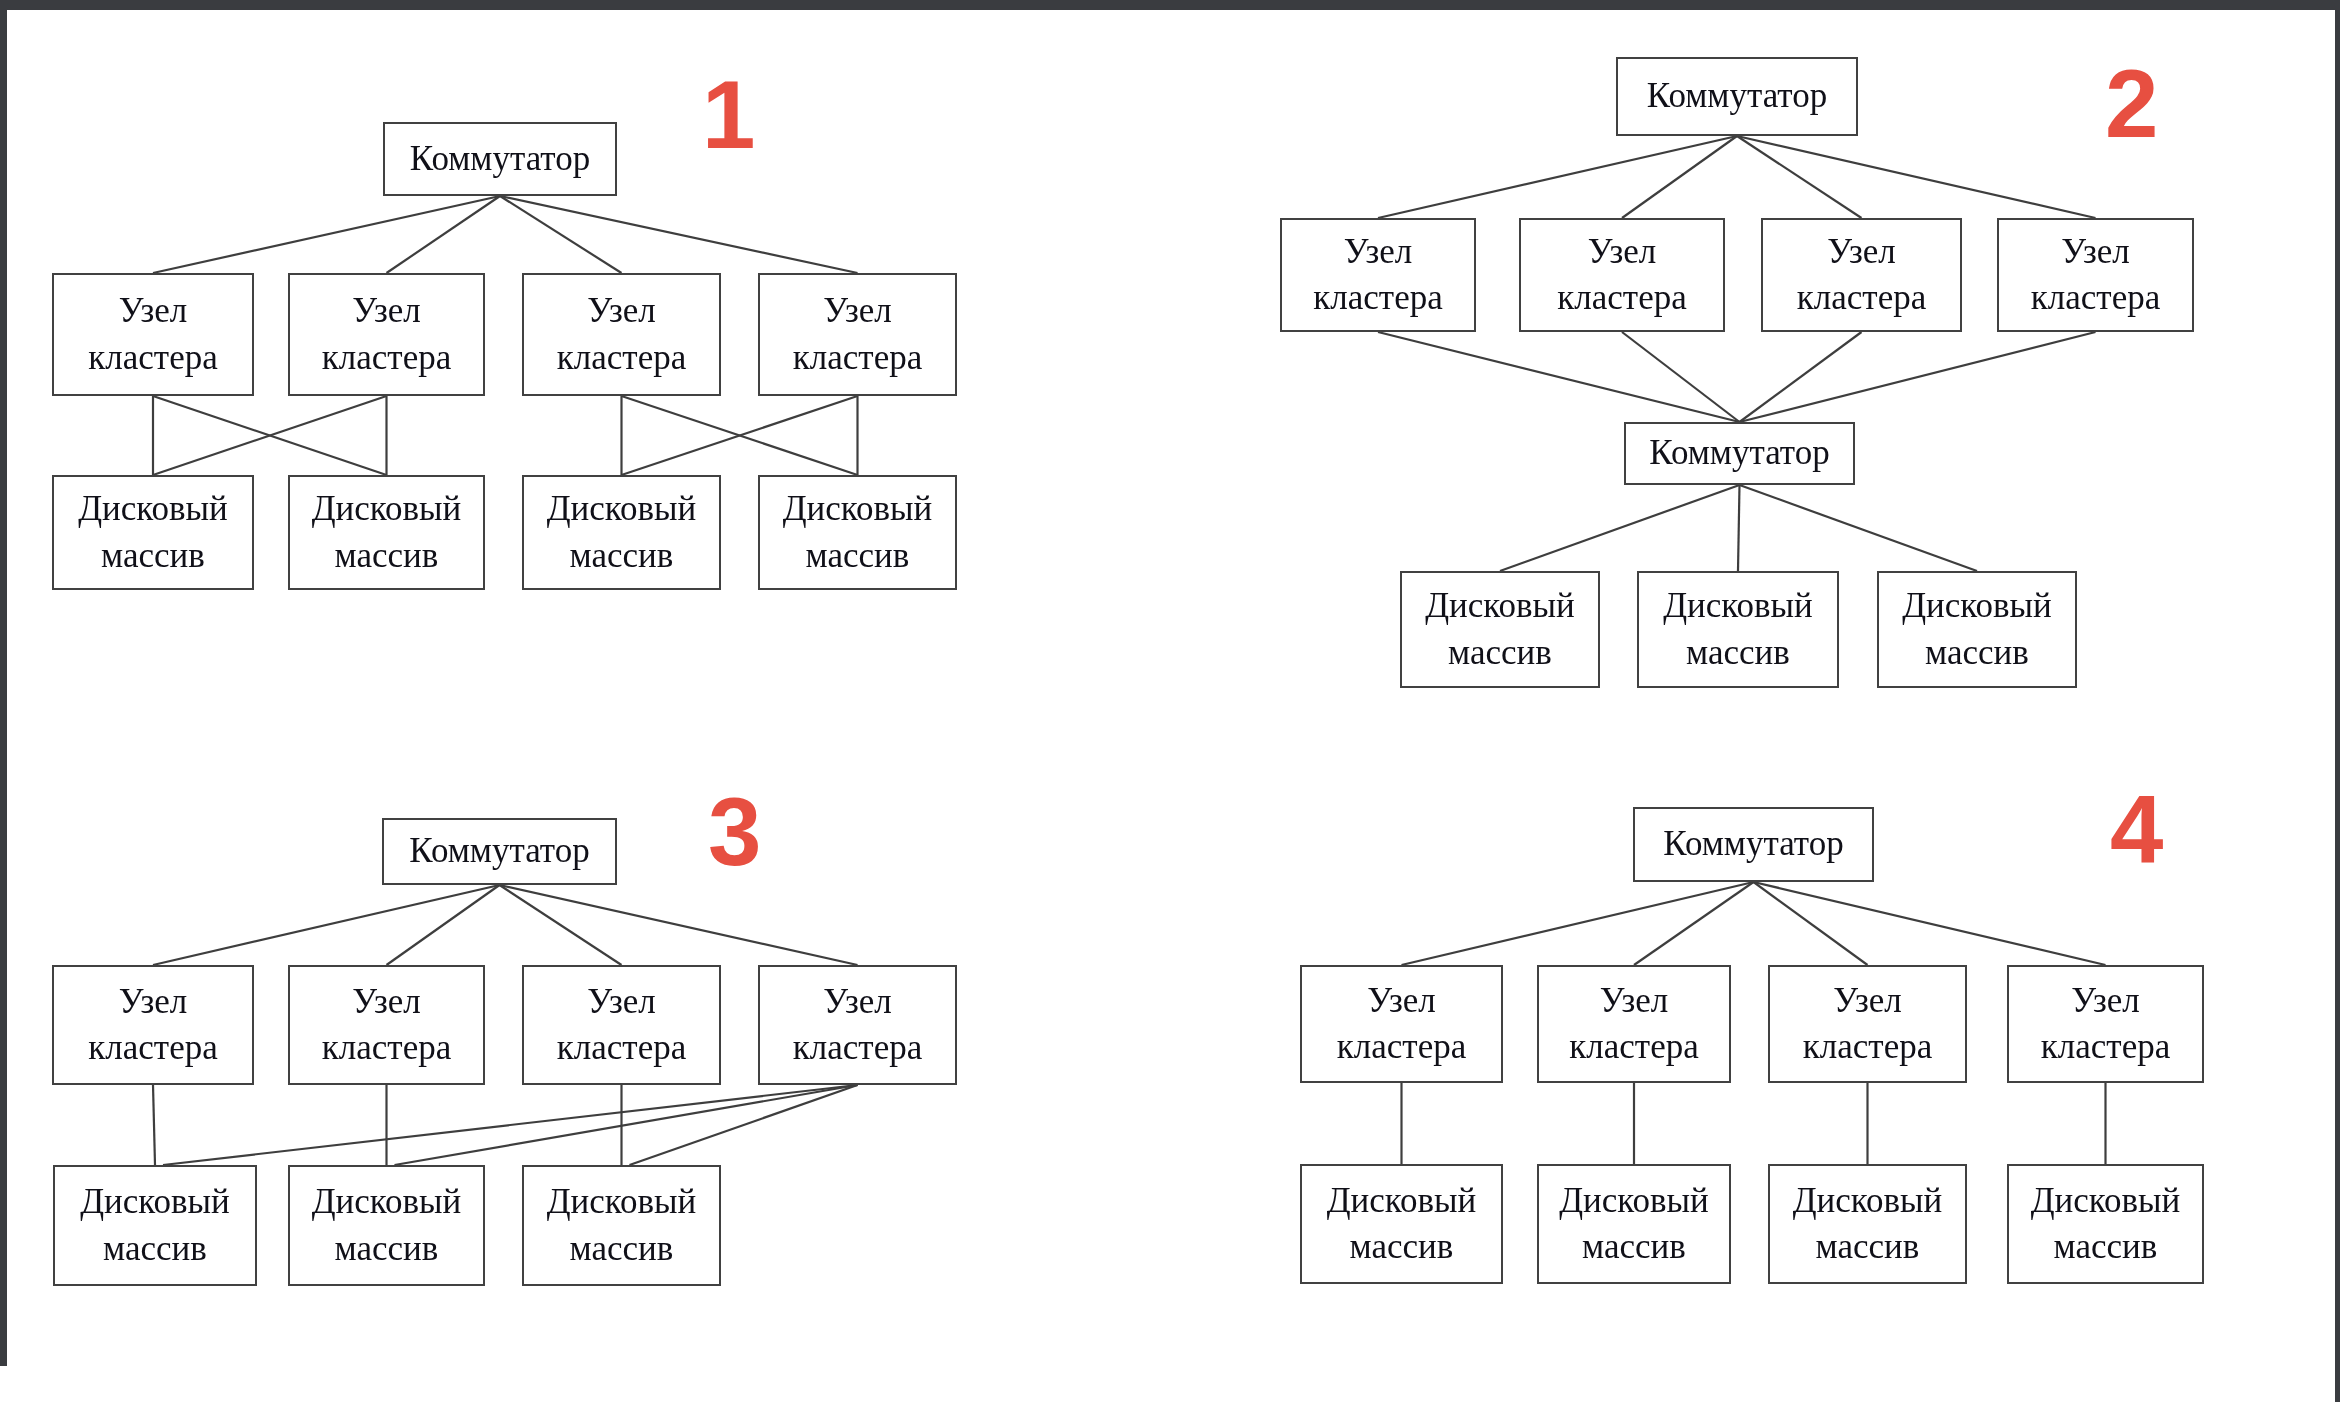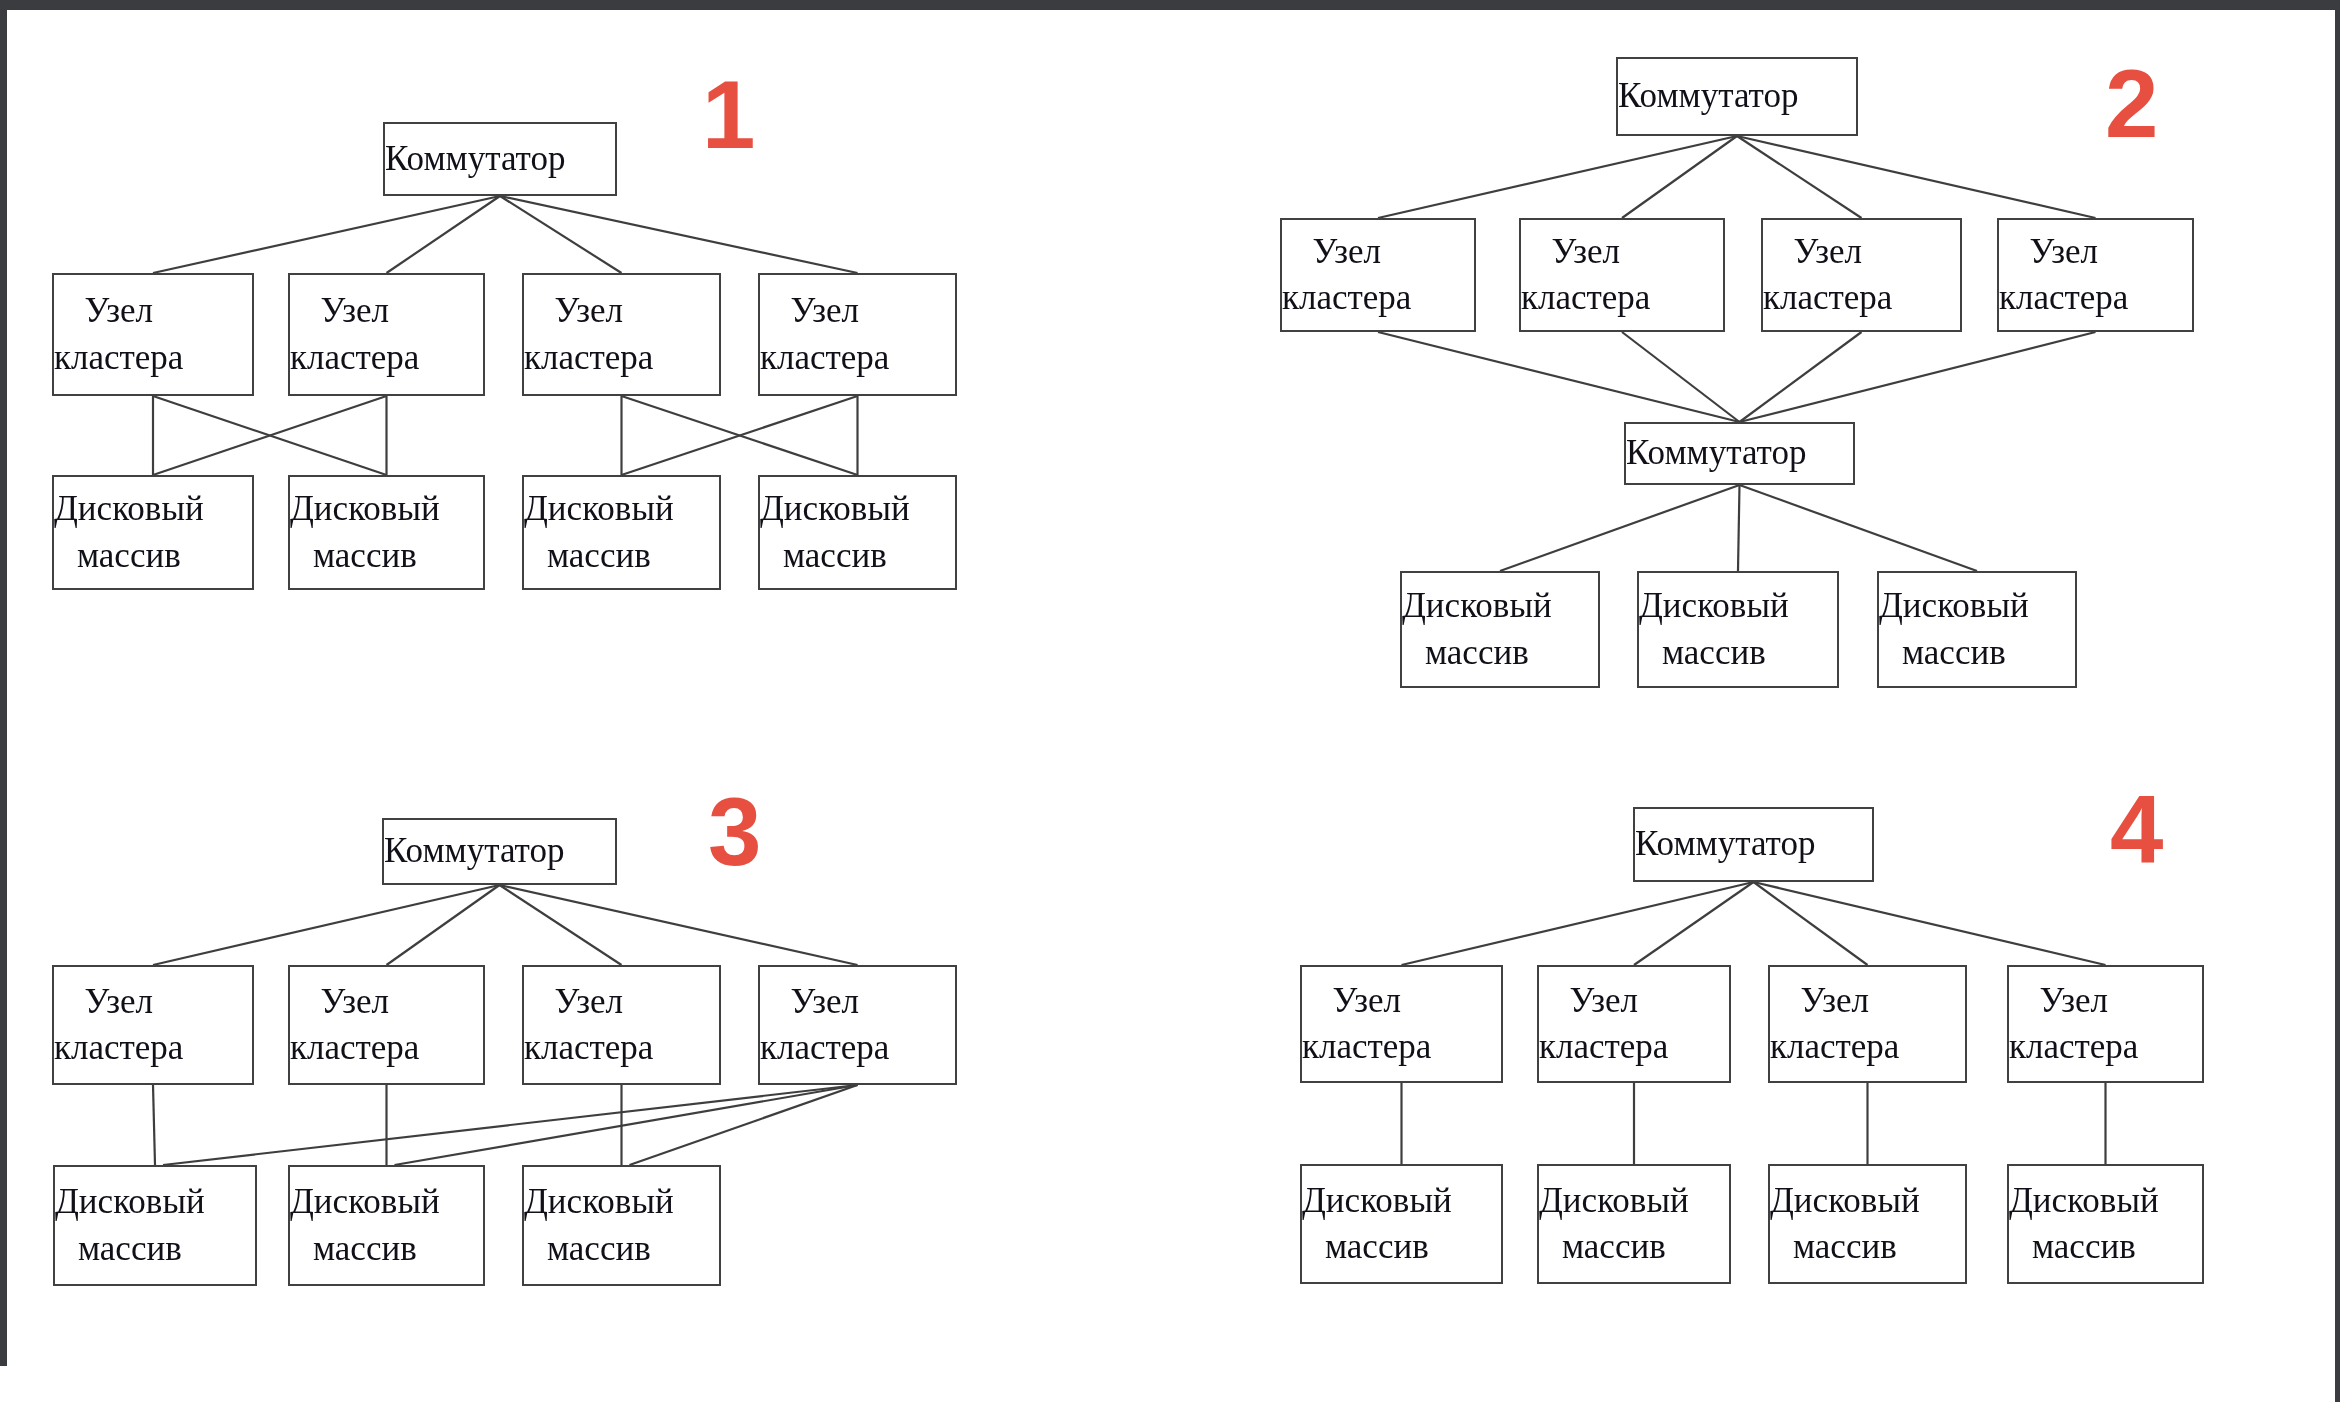--- a/index.html
+++ b/index.html
@@ -25,21 +25,21 @@
     stroke: var(--line, #3e3e3e);
     stroke-width: 2.2;
   }
   .box {
     position: absolute;
     box-sizing: border-box;
     background: #ffffff;
     border: 2.5px solid var(--box-border, #414141);
     display: flex;
     align-items: center;
-    justify-content: flex-start;
+    justify-content: center;
     text-align: center;
     z-index: 2;
   }
   .box-label {
     white-space: pre-line;
     font-family: "Liberation Serif", serif;
     font-size: 35px;
     line-height: 1.32;
     color: var(--text, #101018);
   }

